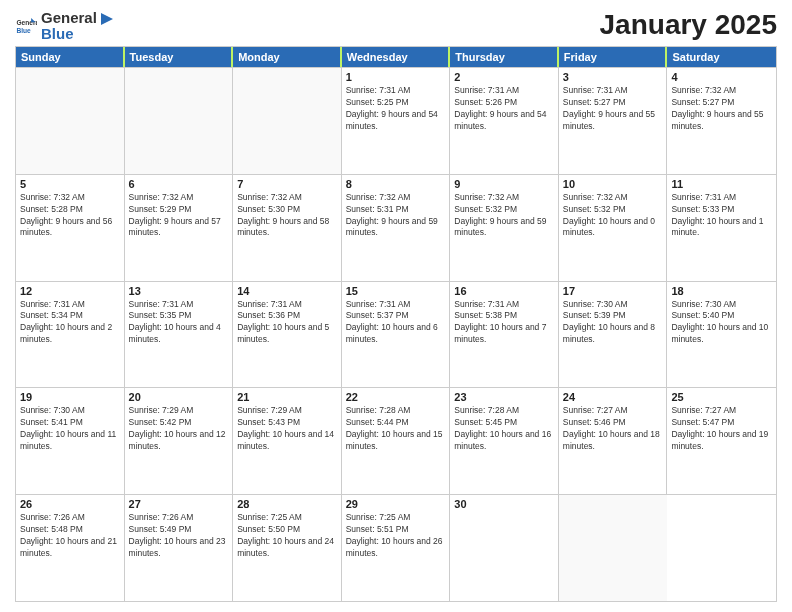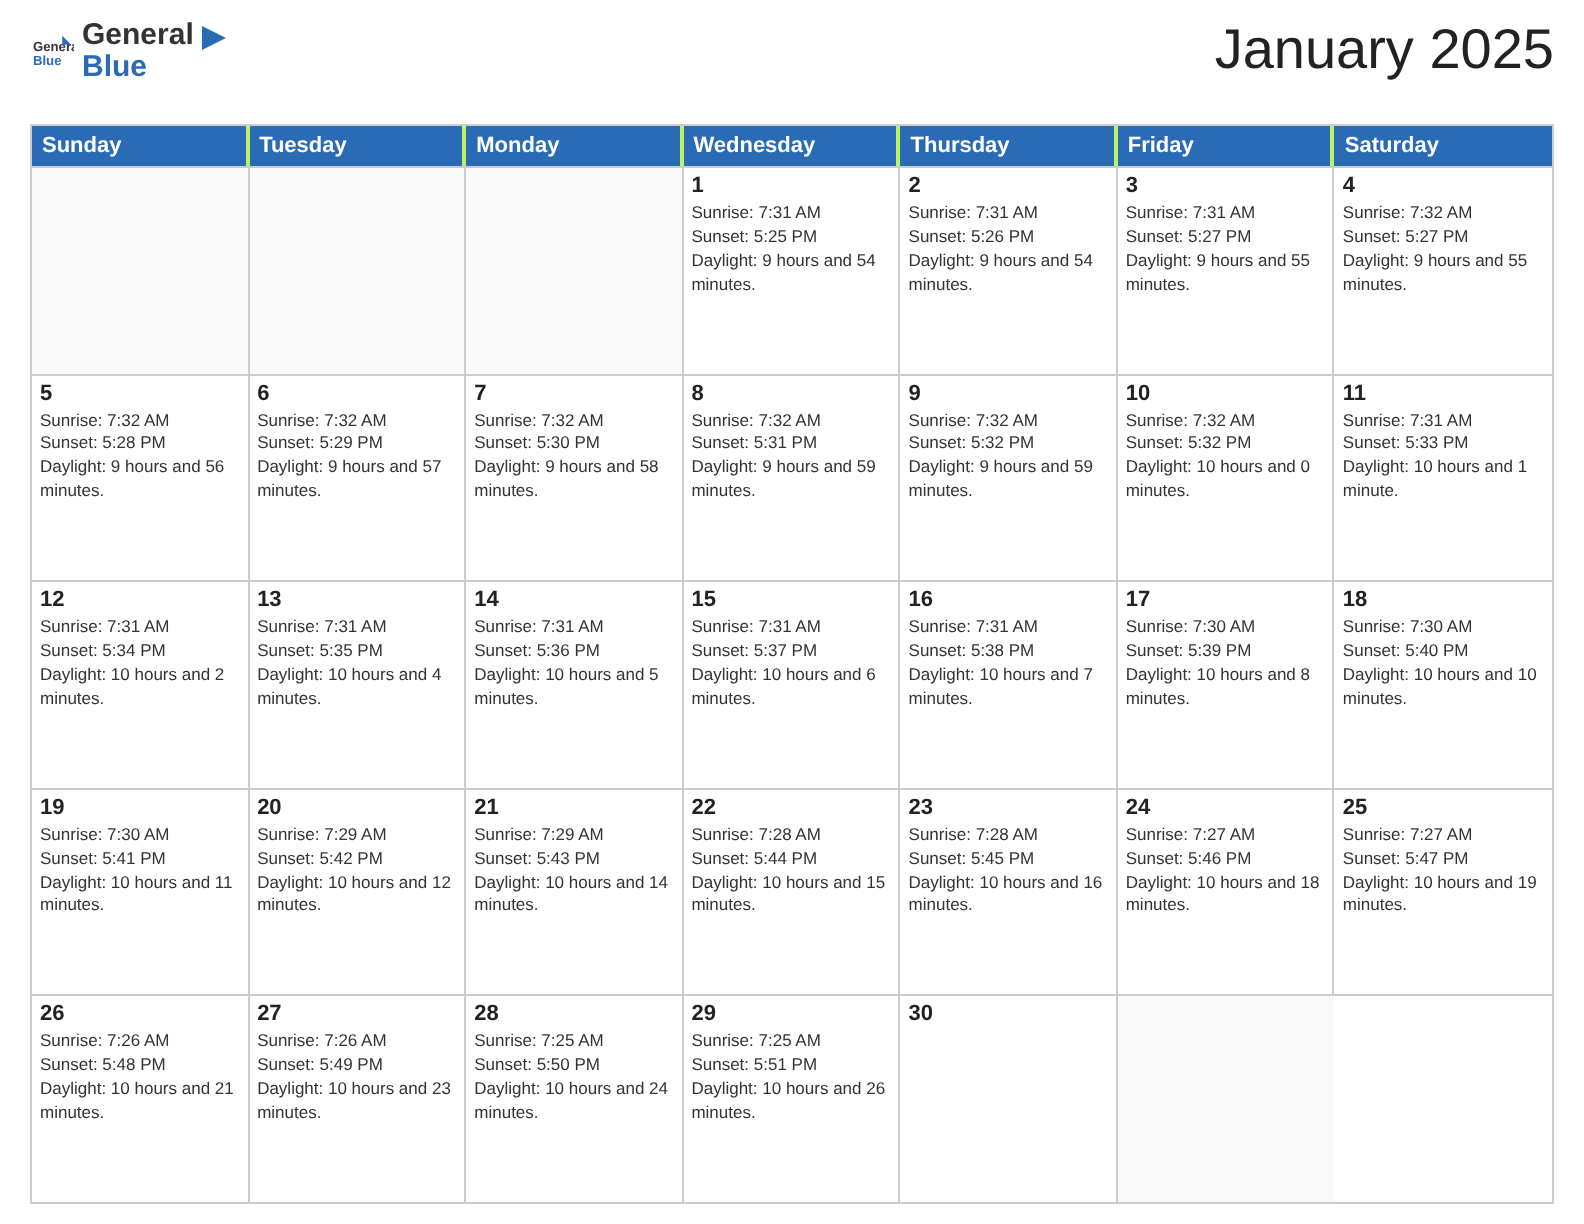--- a/index.html
+++ b/index.html
@@ -14,37 +14,37 @@
       width: 792px;
       height: 612px;
       padding: 10px 15px 10px 15px;
       display: flex;
       flex-direction: column;
     }
     .header {
       display: flex;
       align-items: flex-start;
       justify-content: space-between;
-      margin-bottom: 20px;
+      margin-bottom: 4px;
     }
     .logo {
       display: flex;
       align-items: center;
       gap: 4px;
     }
     .logo-icon {
       width: 22px;
       height: 22px;
     }
     .title-block {
       text-align: right;
     }
     .title-block h1 {
       font-size: 28px;
-      font-weight: normal;
+      font-weight: bold;
       color: #222;
       line-height: 1.1;
     }
     .title-block h2 {
       font-size: 14px;
       font-weight: normal;
       color: #444;
     }
     .calendar {
       flex: 1;

